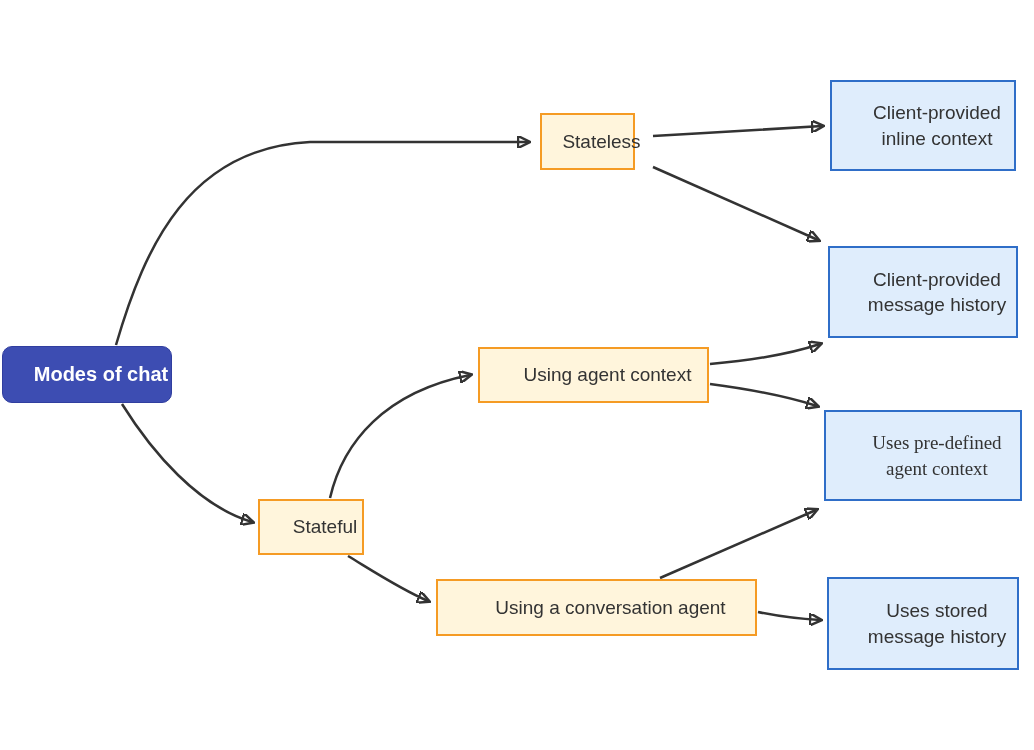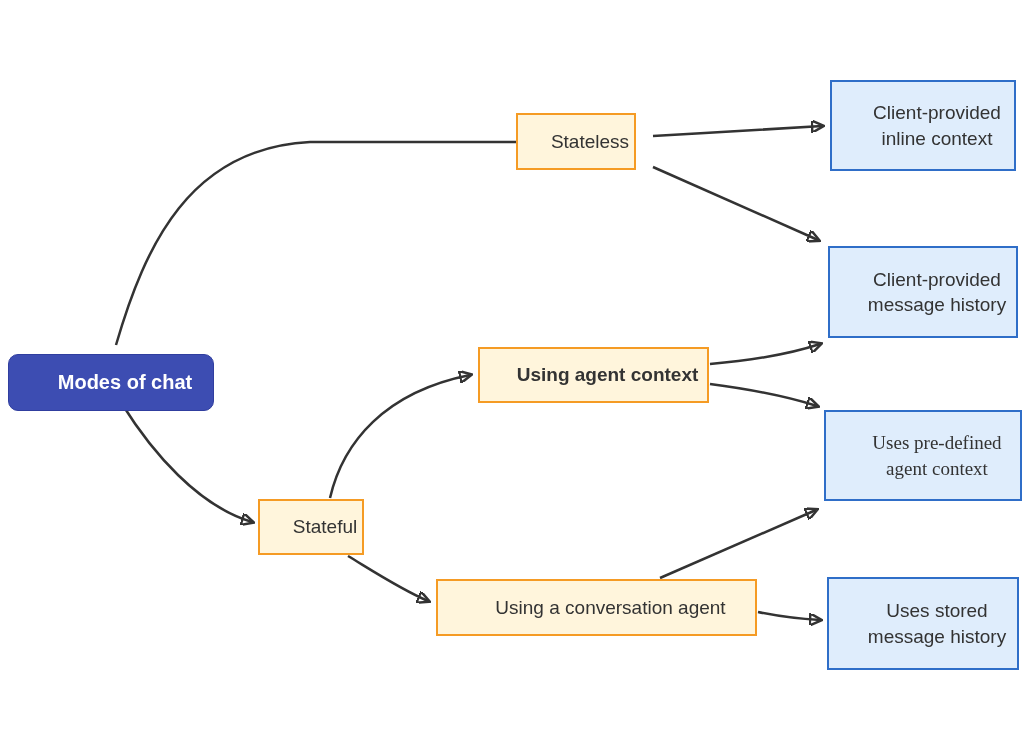--- a/index.html
+++ b/index.html
@@ -67,33 +67,33 @@
     <path d="M 653 136 C 710 133, 770 129, 822 126" marker-end="url(#arrow)"></path>
     <path d="M 653 167 L 818 240" marker-end="url(#arrow)"></path>
     <path d="M 330 498 C 343 442, 385 392, 470 375" marker-end="url(#arrow)"></path>
     <path d="M 348 556 C 376 573, 402 590, 428 601" marker-end="url(#arrow)"></path>
     <path d="M 710 364 C 756 360, 796 352, 820 344" marker-end="url(#arrow)"></path>
     <path d="M 710 384 C 756 390, 792 398, 817 406" marker-end="url(#arrow)"></path>
     <path d="M 660 578 L 816 510" marker-end="url(#arrow)"></path>
     <path d="M 758 612 C 782 617, 802 619, 820 620" marker-end="url(#arrow)"></path>
   </svg>
 
-  <div class="node node-root" style="left:8px; top:346px; width:206px; height:57px;margin-top:8px;">
+  <div class="node node-root" style="left:2px; top:346px; width:170px; height:57px;">
     <span>Modes of chat</span>
   </div>
 
-  <div class="node node-branch" style="left:516px; top:113px; width:120px; height:57px;">
+  <div class="node node-branch" style="left:540px; top:113px; width:95px; height:57px;">
     <span>Stateless</span>
   </div>
 
   <div class="node node-branch" style="left:258px; top:499px; width:106px; height:56px;">
     <span>Stateful</span>
   </div>
 
-  <div class="node node-branch" style="left:478px; top:347px; width:231px; height:56px;font-weight:bold;">
+  <div class="node node-branch" style="left:478px; top:347px; width:231px; height:56px;">
     <span>Using agent context</span>
   </div>
 
   <div class="node node-branch" style="left:436px; top:579px; width:321px; height:57px;">
     <span>Using a conversation agent</span>
   </div>
 
   <div class="node node-leaf" style="left:830px; top:80px; width:186px; height:91px;">
     <span>Client-provided
 inline context</span>

